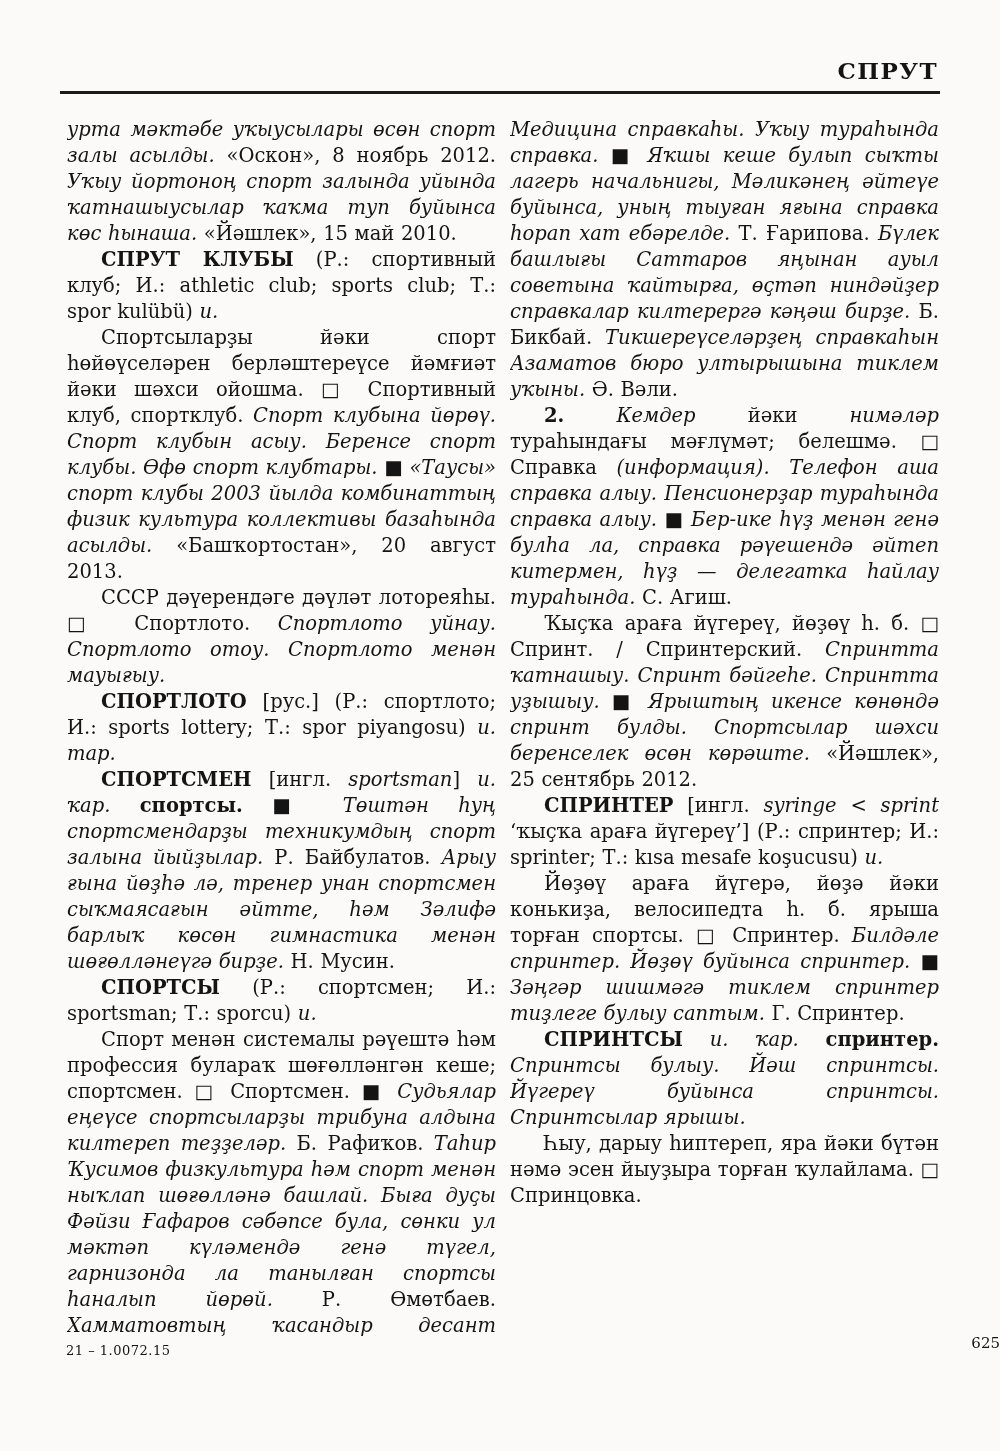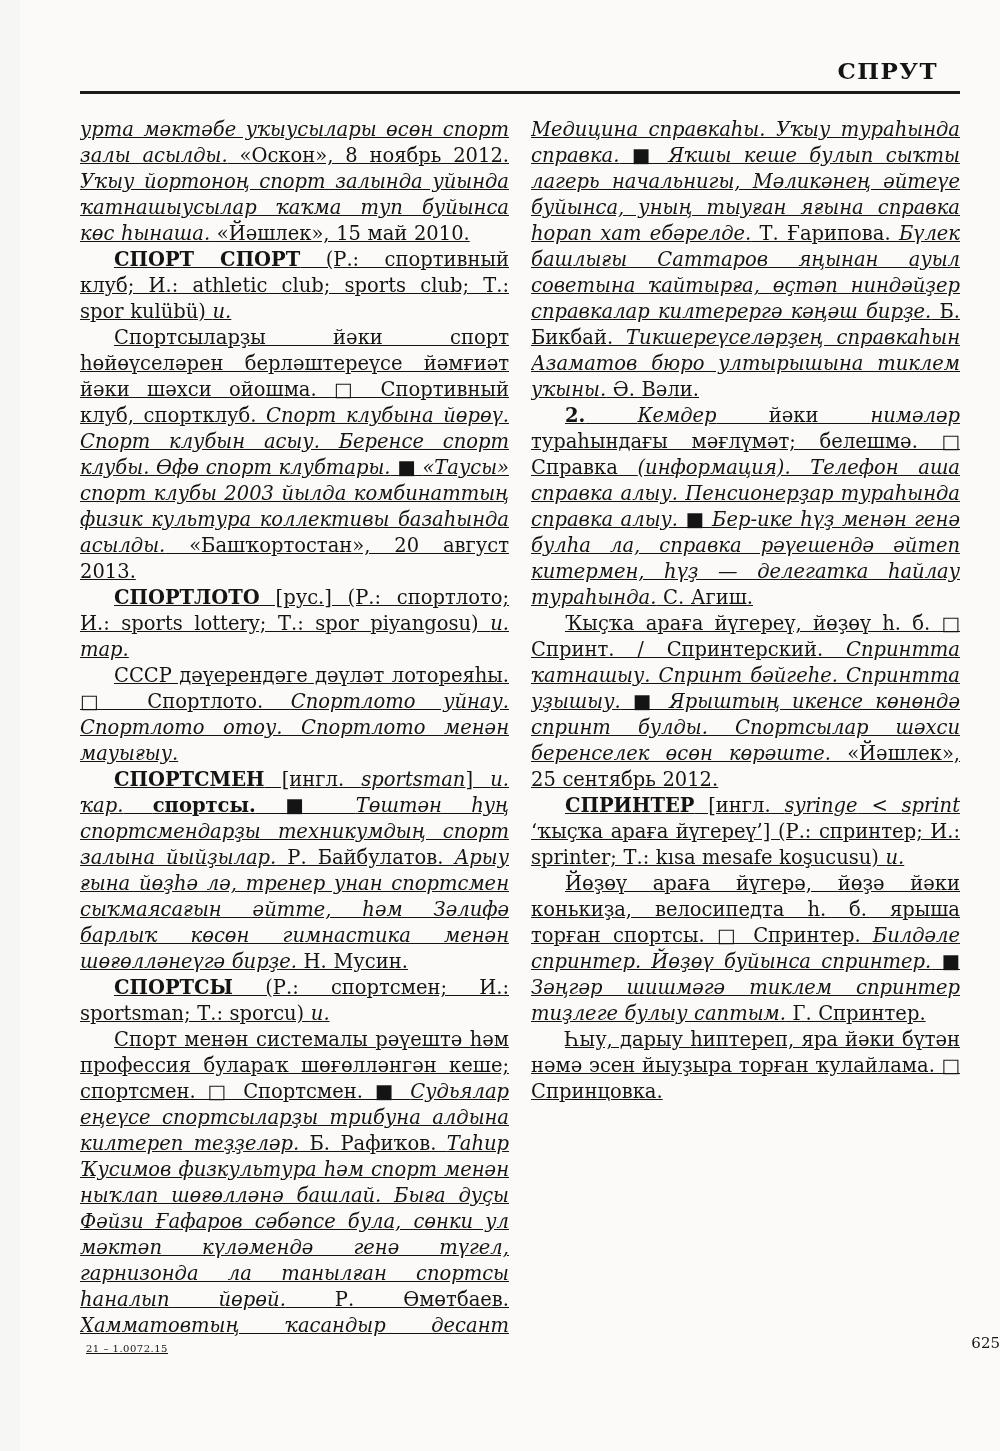--- a/index.html
+++ b/index.html
@@ -7,82 +7,82 @@
     width:1000px; height:1451px;
     background:#f6f6f4;
     position:relative;
     font-family:"DejaVu Serif","Liberation Serif",serif;
     color:#141414;
     overflow:hidden;
   }
   .page {
     position:absolute; inset:0;
     background:#fbfaf8;
-    margin-left:20px;
   }
   .running-head {
     position:absolute; top:57px; right:62px;
     font-weight:bold; font-size:23px; letter-spacing:1.5px;
   }
   .rule {
     position:absolute; top:91px; left:60px; width:880px; height:3px;
     background:#1a1a1a;
   }
   .columns {
-    position:absolute; top:117px; left:60px; width:880px;
-    display:flex; gap:22px;text-decoration:underline;
+    position:absolute; top:117px; left:67px; width:880px;
+    display:flex; gap:14px;
   }
   .col {
     width:429px; max-height:1222px; overflow:hidden;
   }
   p.para {
     margin:0;
     font-size:19.5px;
     line-height:26px;
     text-align:justify;
     hyphens:none;
     word-spacing:0.02em;
   }
   p.indent { text-indent:34px; }
   .it { font-style:italic; }
   .bd { font-weight:bold; }
   .footer-sig {
     position:absolute; left:66px; top:1343px;
-    font-size:10px; letter-spacing:0.5px;text-decoration:underline;
+    font-size:13px; letter-spacing:0.5px;
   }
   .page-num {
     position:absolute; top:1334px; left:0; width:100%;
     text-align:right; font-size:15px;
   }
 </style>
 </head>
 <body>
 
 <div class="page">
   <div class="running-head">СПРУТ</div>
 
   <div class="rule"></div>
 
   <div class="columns">
     <div class="col">
         <p class="para"><span class="it">урта мәктәбе уҡыусылары өсөн спорт залы асылды.</span><span> «Оскон», 8 ноябрь 2012. </span><span class="it">Уҡыу йортоноң спорт залында уйында ҡатнашыусылар ҡаҡма туп буйынса көс һынаша.</span><span> «Йәшлек», 15 май 2010.</span></p>
-        <p class="para indent"><span class="bd">СПОРТ СПОРТ</span><span> (Р.: спортивный клуб; И.: athletic club; sports club; Т.: spor kulübü) </span><span class="it">и.</span></p>
+        <p class="para indent"><span class="bd">СПРУТ КЛУБЫ</span><span> (Р.: спортивный клуб; И.: athletic club; sports club; Т.: spor kulübü) </span><span class="it">и.</span></p>
         <p class="para indent"><span>Спортсыларҙы йәки спорт һөйөүселәрен берләштереүсе йәмғиәт йәки шәхси ойошма. □ Спортивный клуб, спортклуб. </span><span class="it">Спорт клубына йөрөү. Спорт клубын асыу. Беренсе спорт клубы. Өфө спорт клубтары.</span><span> ■ </span><span class="it">«Таусы» спорт клубы 2003 йылда комбинаттың физик культура коллективы базаһында асылды.</span><span> «Башҡортостан», 20 август 2013.</span></p>
+        <p class="para indent"><span>СССР дәүерендәге дәүләт лотореяһы. □ Спортлото. </span><span class="it">Спортлото уйнау. Спортлото отоу. Спортлото менән мауығыу.</span></p>
         <p class="para indent"><span class="bd">СПОРТЛОТО</span><span> [рус.] (Р.: спортлото; И.: sports lottery; Т.: spor piyangosu) </span><span class="it">и. тар.</span></p>
-        <p class="para indent"><span>СССР дәүерендәге дәүләт лотореяһы. □ Спортлото. </span><span class="it">Спортлото уйнау. Спортлото отоу. Спортлото менән мауығыу.</span></p>
         <p class="para indent"><span class="bd">СПОРТСМЕН</span><span> [ингл. </span><span class="it">sportsman</span><span>] </span><span class="it">и. ҡар.</span><span> </span><span class="bd">спортсы.</span><span> ■ </span><span class="it">Төштән һуң спортсмендарҙы техникумдың спорт залына йыйҙылар.</span><span> Р. Байбулатов. </span><span class="it">Арыу ғына йөҙһә лә, тренер унан спортсмен сыҡмаясағын әйтте, һәм Зәлифә барлыҡ көсөн гимнастика менән шөғөлләнеүгә бирҙе.</span><span> Н. Мусин.</span></p>
         <p class="para indent"><span class="bd">СПОРТСЫ</span><span> (Р.: спортсмен; И.: sportsman; Т.: sporcu) </span><span class="it">и.</span></p>
         <p class="para indent"><span>Спорт менән системалы рәүештә һәм профессия булараҡ шөғөлләнгән кеше; спортсмен. □ Спортсмен. ■ </span><span class="it">Судьялар еңеүсе спортсыларҙы трибуна алдына килтереп теҙҙеләр.</span><span> Б. Рафиҡов. </span><span class="it">Таһир Ҡусимов физкультура һәм спорт менән ныҡлап шөғөлләнә башлай. Быға дуҫы Фәйзи Ғафаров сәбәпсе була, сөнки ул мәктәп күләмендә генә түгел, гарнизонда ла танылған спортсы һаналып йөрөй.</span><span> Р. Өмөтбаев. </span><span class="it">Хамматовтың ҡасандыр десант ғәскәрендә хеҙмәт итеүе, әле лә яҡшы спортсы булыуы иҫәпкә алынғандыр.</span></p>
       </div>
     <div class="col">
         <p class="para"><span class="it">Медицина справкаһы. Уҡыу тураһында справка.</span><span> ■ </span><span class="it">Яҡшы кеше булып сыҡты лагерь начальнигы, Мәликәнең әйтеүе буйынса, уның тыуған яғына справка һорап хат ебәрелде.</span><span> Т. Ғарипова. </span><span class="it">Бүлек башлығы Саттаров яңынан ауыл советына ҡайтырға, өҫтәп ниндәйҙер справкалар килтерергә кәңәш бирҙе.</span><span> Б. Бикбай. </span><span class="it">Тикшереүселәрҙең справкаһын Азаматов бюро ултырышына тиклем уҡыны.</span><span> Ә. Вәли.</span></p>
         <p class="para indent"><span class="bd">2.</span><span> </span><span class="it">Кемдер</span><span> йәки </span><span class="it">нимәләр</span><span> тураһындағы мәғлүмәт; белешмә. □ Справка </span><span class="it">(информация). Телефон аша справка алыу. Пенсионерҙар тураһында справка алыу.</span><span> ■ </span><span class="it">Бер-ике һүҙ менән генә булһа ла, справка рәүешендә әйтеп китермен, һүҙ — делегатка һайлау тураһында.</span><span> С. Агиш.</span></p>
         <p class="para indent"><span>Ҡыҫҡа араға йүгереү, йөҙөү һ. б. □ Спринт. / Спринтерский. </span><span class="it">Спринтта ҡатнашыу. Спринт бәйгеһе. Спринтта уҙышыу.</span><span> ■ </span><span class="it">Ярыштың икенсе көнөндә спринт булды. Спортсылар шәхси беренселек өсөн көрәште.</span><span> «Йәшлек», 25 сентябрь 2012.</span></p>
         <p class="para indent"><span class="bd">СПРИНТЕР</span><span> [ингл. </span><span class="it">syringe</span><span> &lt; </span><span class="it">sprint</span><span> ‘ҡыҫҡа араға йүгереү’] (Р.: спринтер; И.: sprinter; Т.: kısa mesafe koşucusu) </span><span class="it">и.</span></p>
         <p class="para indent"><span>Йөҙөү араға йүгерә, йөҙә йәки конькиҙа, велосипедта һ. б. ярыша торған спортсы. □ Спринтер. </span><span class="it">Билдәле спринтер. Йөҙөү буйынса спринтер.</span><span> ■ </span><span class="it">Зәңгәр шишмәгә тиклем спринтер тиҙлеге булыу саптым.</span><span> Г. Спринтер.</span></p>
+        <p class="para indent"><span class="bd">СПРИНТСЫ</span><span> </span><span class="it">и. ҡар.</span><span> </span><span class="bd">спринтер.</span><span> </span><span class="it">Спринтсы булыу. Йәш спринтсы. Йүгереү буйынса спринтсы. Спринтсылар ярышы.</span></p>
         <p class="para indent"><span>Һыу, дарыу һиптереп, яра йәки бүтән нәмә эсен йыуҙыра торған ҡулайлама. □ Спринцовка. </span></p>
       </div>
   </div>
 
   <div class="footer-sig">21 – 1.0072.15</div>
 
   <div class="page-num">625</div>
 </div>
 
 </body></html>

